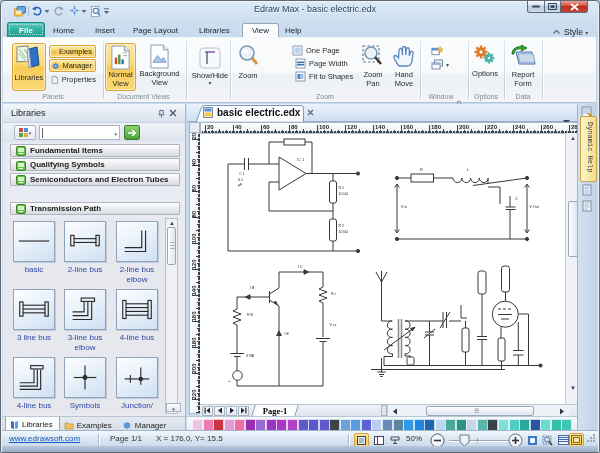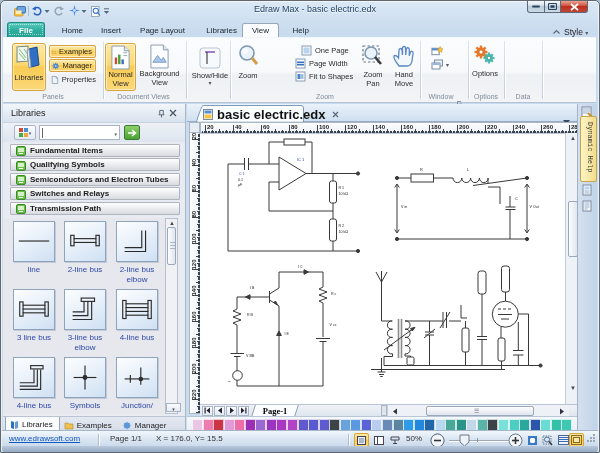--- a/index.html
+++ b/index.html
@@ -11,21 +11,21 @@
 #qat{position:absolute;left:6px;top:2px;height:12px;display:flex;align-items:center;gap:2px}
 #title{position:absolute;left:30px;right:0;top:3px;text-align:center;font-size:9px;color:#1c3d5e;text-shadow:0 1px 0 rgba(255,255,255,.8)}
 #wbtns{position:absolute;right:11px;top:0;display:flex}
 .wb{height:12px;border:1px solid #5a6a7a;border-top:none;background:linear-gradient(#f5f9fc,#d2dde8 45%,#b9cad9 50%,#cddbe7);display:flex;align-items:center;justify-content:center;font-size:8px;color:#333}
 #wb-min{width:18px;border-radius:0 0 0 3px}
 #wb-max{width:16px;border-left:none}
 #wb-cls{width:27px;border-left:none;border-radius:0 0 3px 0;background:linear-gradient(#e8a294 0,#d55a46 40%,#b93021 50%,#c44633);color:#fff;font-weight:bold}
 
 #tabrow{position:absolute;left:2px;right:2px;top:21px;height:15px;font-size:8px;color:#19222c}
 #filetab{position:absolute;left:4px;top:0;width:38px;height:15px;background:linear-gradient(#5accc0,#2fae9f 50%,#23a093);border:1px solid #1d8a7e;border-bottom:none;border-radius:3px 3px 0 0;color:#fff;font-weight:bold;text-align:center;line-height:15px;outline:1px dotted rgba(255,255,255,.55);outline-offset:-3px}
-.rtab{position:absolute;top:2px;height:13px;line-height:13px;text-align:right}
+.rtab{position:absolute;top:2px;height:13px;line-height:13px;text-align:left}
 #viewtab{position:absolute;left:239px;top:1px;width:37px;height:15px;background:#fafcfd;border:1px solid #98a8ba;border-bottom:none;border-radius:2.5px 2.5px 0 0;text-align:center;line-height:14px}
 #styleb{position:absolute;left:561px;top:5px;font-size:8.5px;color:#222}
 
 #ribbon{position:absolute;left:2px;top:36px;width:593px;height:66px;background:linear-gradient(#fbfcfd 0,#f7f9fb 52%,#eef1f4 58%,#f2f4f6 100%);border-top:1px solid #f2f6fa;border-bottom:1px solid #b4c4d6}
 .gsep{position:absolute;top:3px;height:58px;width:1px;background:linear-gradient(#dbe3ec,#c2cedd);box-shadow:1px 0 0 #fff}
 .glabel{position:absolute;top:55px;width:100%;text-align:center;font-size:7px;color:#7e8b99}
 .bigbtn{position:absolute;top:5px;height:48px;border-radius:3px;text-align:center;font-size:7.5px;color:#2b2b2b;line-height:8.5px}
 .hl{background:linear-gradient(#fce9a8 0,#fbd871 45%,#f8cb54 50%,#fbd879 100%);border:1px solid #d9a23a;box-shadow:inset 0 0 0 1px rgba(255,255,255,.5)}
 .smbtn{position:absolute;height:13px;font-size:7.5px;color:#2b2b2b;display:flex;align-items:center;border-radius:2px;padding:0 3px 0 2px}
 .smbtn svg{margin-right:3px}
@@ -40,21 +40,21 @@
 .sq{position:absolute;width:42px;height:41px;background:linear-gradient(150deg,#fdfeff 0,#e9f1fa 45%,#cfe0f3 100%);border:1px solid #8fa3ba;box-shadow:1px 1px 0 rgba(130,150,175,.35)}
 .sl{position:absolute;font-size:8px;color:#2f48a8;text-align:center;line-height:10px}
 #gridsb{position:absolute;right:7px;top:114px;width:13px;height:196px;background:#f0f1f5;border:1px solid #b9c0cc}
 #lptabs{position:absolute;left:0;bottom:0;width:100%;height:17px;background:linear-gradient(#e4e9f1,#d4dce8);border-top:1px solid #b9c3d1;font-size:8px;color:#222;display:flex;align-items:stretch}
 .lpt{display:flex;align-items:center;padding:0 6px 0 4px;gap:3px}
 .lpt.on{background:#fafbfd;border:1px solid #95a4b6;border-top:none;margin-left:2px}
 
 #ccol{position:absolute;left:186px;top:103px;width:392px;height:312px}
 #doctabs{position:absolute;left:0;top:0;width:100%;height:18px;background:linear-gradient(#eaf2fa,#cfdff0);border-bottom:1px solid #98aec6}
 #doctab{position:absolute;left:8px;top:1px;width:112px;height:17px}
-#doctabtxt{position:absolute;left:16px;top:3px;font-size:13px;font-weight:bold;color:#111;display:flex;gap:4px;align-items:center}
+#doctabtxt{position:absolute;left:16px;top:3px;font-size:10px;font-weight:bold;color:#111;display:flex;gap:4px;align-items:center}
 #hruler{position:absolute;left:13px;top:18px;width:379px;height:11px;background:linear-gradient(#fdfdfe,#eef2f6);border:1px solid #aab6c3;border-right:none}
 #vruler{position:absolute;left:2px;top:29px;width:11px;height:281px;background:linear-gradient(90deg,#fdfdfe,#eef2f6);border:1px solid #aab6c3;border-top:none}
 #rcorner{position:absolute;left:2px;top:18px;width:11px;height:11px;background:#e8edf3;border:1px solid #aab6c3}
 #canvas{position:absolute;left:13px;top:29px;width:365px;height:271px;background:#fff;border-top:1px solid #c0cad6}
 #vsb{position:absolute;left:378px;top:29px;width:14px;height:271px;background:#eef1f6;border-left:1px solid #c4cedb}
 #pagebar{position:absolute;left:13px;top:300px;width:379px;height:12px;background:linear-gradient(#f0f3f8,#dfe6ef);border-top:1px solid #b9c3d1;font-size:8px}
 #palette{position:absolute;left:186px;top:415px;width:392px;height:17px;background:linear-gradient(#f5f8fb,#e9eef5);border-top:1px solid #b9c6d6}
 .sw{position:absolute;top:2px;width:11px;height:12.5px;border:1px solid rgba(255,255,255,.75)}
 
 #rsb{position:absolute;right:2px;top:103px;width:20px;height:329px;background:linear-gradient(90deg,#d4e0ee,#c2d3e8);border-left:1px solid #9fb2c8}
@@ -214,21 +214,21 @@
   <div class="gsep" style="left:227px"></div>
 
   <div class="bigbtn" style="left:230px;width:30px">
    <svg class="ic32" width="22" height="24" viewBox="0 0 22 24">
           <circle cx="10" cy="9" r="7" fill="#eaf2fa" stroke="#7a96b4" stroke-width="1.6"></circle>
           <circle cx="8" cy="7" r="3" fill="#fff" opacity="0.7"></circle>
           <line x1="15" y1="14" x2="20" y2="20" stroke="#d49a4a" stroke-width="3"></line>
         </svg>
    <div style="margin-top:4px">Zoom</div>
   </div>
-  <div class="smbtn" style="left:296px;top:6px;width:58px">
+  <div class="smbtn" style="left:287px;top:6px;width:58px">
    <svg width="11" height="11" viewBox="0 0 11 11">
           <rect x="1" y="1" width="9" height="9" fill="#fdfeff" stroke="#8a9aac"></rect>
           <rect x="2.5" y="2.5" width="6" height="6" fill="#b8d4ee"></rect>
         </svg>
    One Page</div>
   <div class="smbtn" style="left:290px;top:19px;width:58px">
    <svg width="11" height="11" viewBox="0 0 11 11">
           <rect x="1" y="1" width="9" height="9" fill="#fdfeff" stroke="#8a9aac"></rect>
           <rect x="2" y="3.5" width="7" height="4" fill="#3a72c0"></rect>
           <path d="M2 5.5 h7" stroke="#fff" stroke-width="0.8"></path>
@@ -300,20 +300,29 @@
               <line x1="20.8" y1="10.2" x2="13.2" y2="17.8"></line>
             </g>
             <circle cx="17" cy="14" r="1.7" fill="#fff"></circle>
           </g>
    </svg>
    <div style="margin-top:4px">Options</div>
   </div>
   <div class="glabel" style="left:465px;width:36px">Options</div>
   <div class="gsep" style="left:501px"></div>
 
+  <div class="bigbtn" style="left:502px;width:36px">
+   <svg class="ic32" width="26" height="24" viewBox="0 0 26 24">
+          <path d="M6 8 L22 8 L25 20 L9 20 Z" fill="#cfe0f2" stroke="#4a72b0"></path>
+          <path d="M8 10 L23 10 L25 18 L10 18 Z" fill="#fff" stroke="#7a9ac8"></path>
+          <path d="M9 12 h14 M10 14 h14 M10.5 16 h14" stroke="#9ab4d4"></path>
+          <path d="M2 10 C2 4 8 2 12 3 L11 1 L17 4 L11 7 L12 5 C8 4 4 6 4 10 Z" fill="#3aa83a" stroke="#1e7a1e"></path>
+        </svg>
+   <div style="margin-top:2px;line-height:9px">Report<br>Form</div>
+  </div>
   <div class="glabel" style="left:501px;width:38px">Data</div>
   <div class="gsep" style="left:539px"></div>
  </div>
 
  <div id="lpanel">
   <div id="lphead">Libraries
     <svg class="abs" style="right:20px;top:5px" width="7" height="9" viewBox="0 0 8 9">
           <path d="M2 1 h4 v4 l1 1 h-6 l1 -1 Z M4 6 v3" fill="none" stroke="#4a5a6c" stroke-width="1"></path>
         </svg>
     <svg class="abs" style="right:8px;top:5px" width="8" height="8" viewBox="0 0 8 8">
@@ -348,37 +357,32 @@
       <div class="cat" style="top:39.5px"><svg width="10" height="10" viewBox="0 0 10 10">
           <rect x="0.5" y="0.5" width="9" height="9" rx="1.5" fill="#6abf4a" stroke="#3a8a28"></rect>
           <rect x="2" y="2" width="6" height="4" fill="#d8f0c8"></rect>
           <path d="M3 7.5 h4" stroke="#fff"></path>
         </svg>Fundamental Items</div>
       <div class="cat" style="top:68.7px"><svg width="10" height="10" viewBox="0 0 10 10">
           <rect x="0.5" y="0.5" width="9" height="9" rx="1.5" fill="#6abf4a" stroke="#3a8a28"></rect>
           <rect x="2" y="2" width="6" height="4" fill="#d8f0c8"></rect>
           <path d="M3 7.5 h4" stroke="#fff"></path>
         </svg>Semiconductors and Electron Tubes</div>
-      <div class="cat" style="top:83.3px"><svg width="10" height="10" viewBox="0 0 10 10">
-          <rect x="0.5" y="0.5" width="9" height="9" rx="1.5" fill="#6abf4a" stroke="#3a8a28"></rect>
-          <rect x="2" y="2" width="6" height="4" fill="#d8f0c8"></rect>
-          <path d="M3 7.5 h4" stroke="#fff"></path>
-        </svg>Switches and Relays</div>
       <div class="cat" style="top:97.9px"><svg width="10" height="10" viewBox="0 0 10 10">
           <rect x="0.5" y="0.5" width="9" height="9" rx="1.5" fill="#6abf4a" stroke="#3a8a28"></rect>
           <rect x="2" y="2" width="6" height="4" fill="#d8f0c8"></rect>
           <path d="M3 7.5 h4" stroke="#fff"></path>
         </svg>Transmission Path</div>
   <div id="stencils">
         <div class="sq" style="left:10px;top:3px"><svg width="40" height="39" viewBox="0 0 42 41">
             <g stroke="#2a2a2a" fill="none" stroke-width="1.2">
               <line x1="5" y1="20" x2="37" y2="20"></line>
             </g>
           </svg></div>
-        <div class="sl" style="left:1px;top:47px;width:60px">line</div>
+        <div class="sl" style="left:1px;top:47px;width:60px">basic</div>
         <div class="sq" style="left:61px;top:3px"><svg width="40" height="39" viewBox="0 0 42 41">
             <g stroke="#2a2a2a" fill="none" stroke-width="1.2">
               <line x1="9" y1="17.5" x2="33" y2="17.5"></line>
               <line x1="9" y1="21.5" x2="33" y2="21.5"></line>
               <rect x="6" y="14" width="3.5" height="11"></rect>
               <rect x="32.5" y="14" width="3.5" height="11"></rect>
             </g>
           </svg></div>
         <div class="sl" style="left:52px;top:47px;width:60px">2-line bus</div>
         <div class="sq" style="left:113px;top:3px"><svg width="40" height="39" viewBox="0 0 42 41">

